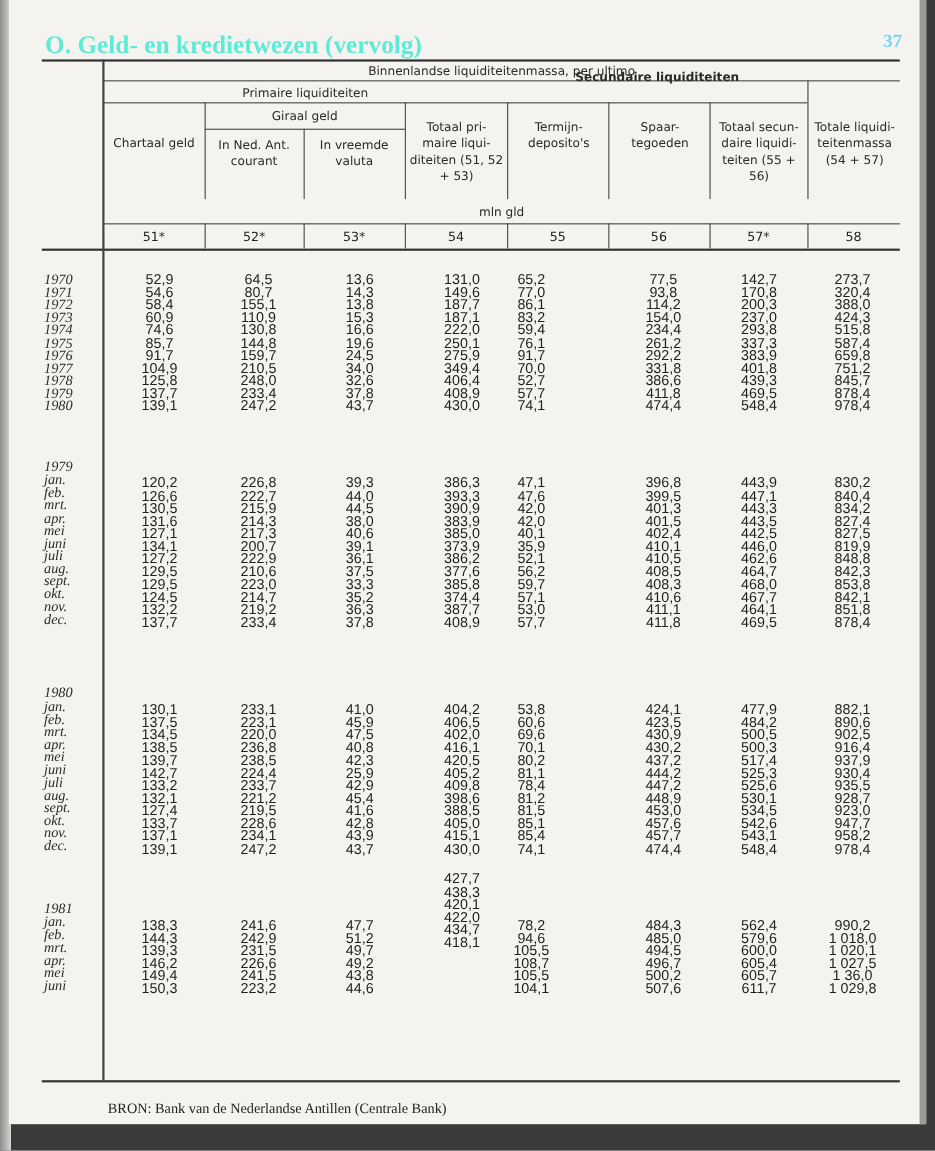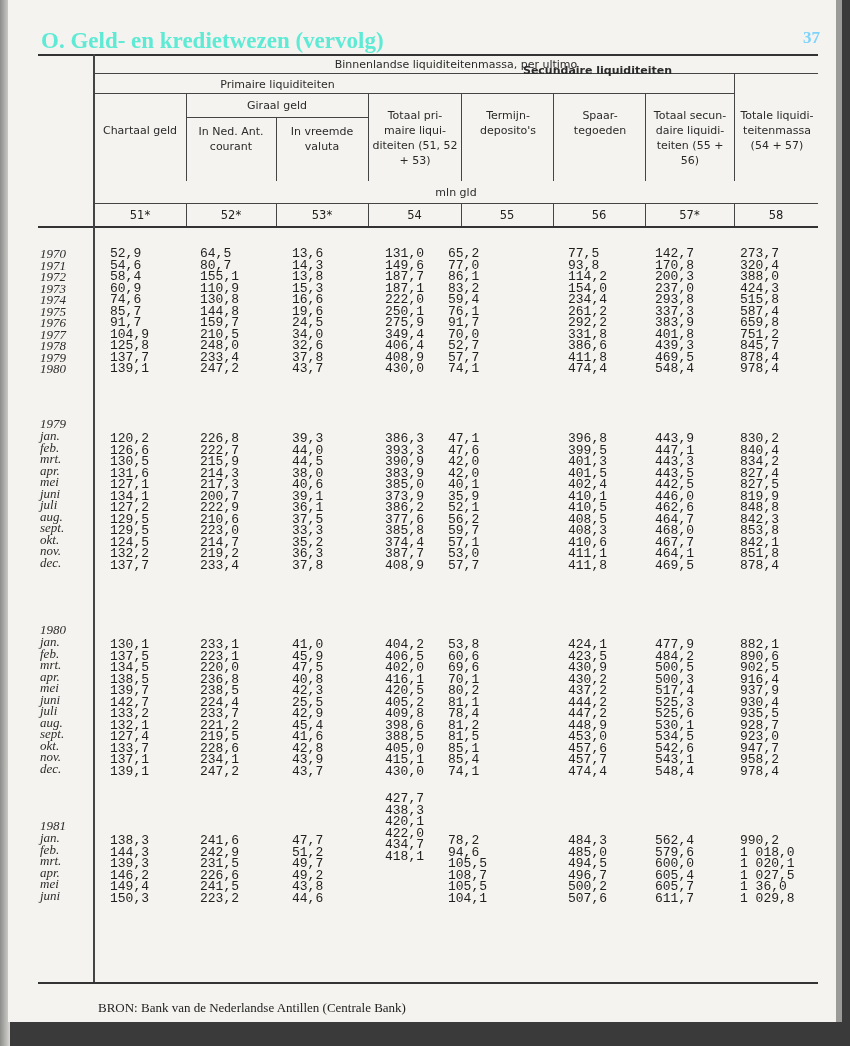--- a/index.html
+++ b/index.html
@@ -43,22 +43,22 @@
     font-family: "DejaVu Sans", sans-serif; font-size: 11.5px; color: #222;
   }
 
   .body-rows { position: absolute; left: 0; top: 0; }
   .labelcol {
     position: absolute; left: 40px; width: 60px;
     font-family: "Liberation Serif", serif; font-style: italic; font-size: 13px; color: #2b2b2b;
     line-height: 11.55px;
   }
   .numcol {
-    position: absolute; text-align: left;
-    font-family: Liberation Mono, monospace; font-size: 13px; color: #1f1f1f;
+    position: absolute; text-align: center;
+    font-family: Liberation Sans, sans-serif; font-size: 13px; color: #1f1f1f;
     line-height: 11.55px;
   }
   .cell { display: block; height: 11.55px; white-space: nowrap; }
   .source {
     position: absolute; left: 98px; top: 1000px;
     font-family: "Liberation Serif", serif; font-size: 13px; color: #222;
   }
 </style>
 </head>
 <body>
@@ -408,21 +408,21 @@
       <span class="cell">228,6</span>
       <span class="cell">234,1</span>
       <span class="cell">247,2</span>
     </div>
     <div class="numcol" style="top: 639px; left: 292px; width: 70px;">
       <span class="cell">41,0</span>
       <span class="cell">45,9</span>
       <span class="cell">47,5</span>
       <span class="cell">40,8</span>
       <span class="cell">42,3</span>
-      <span class="cell">25,5</span>
+      <span class="cell">25,9</span>
       <span class="cell">42,9</span>
       <span class="cell">45,4</span>
       <span class="cell">41,6</span>
       <span class="cell">42,8</span>
       <span class="cell">43,9</span>
       <span class="cell">43,7</span>
     </div>
     <div class="numcol" style="top: 639px; left: 385px; width: 70px;">
       <span class="cell">404,2</span>
       <span class="cell">406,5</span>

